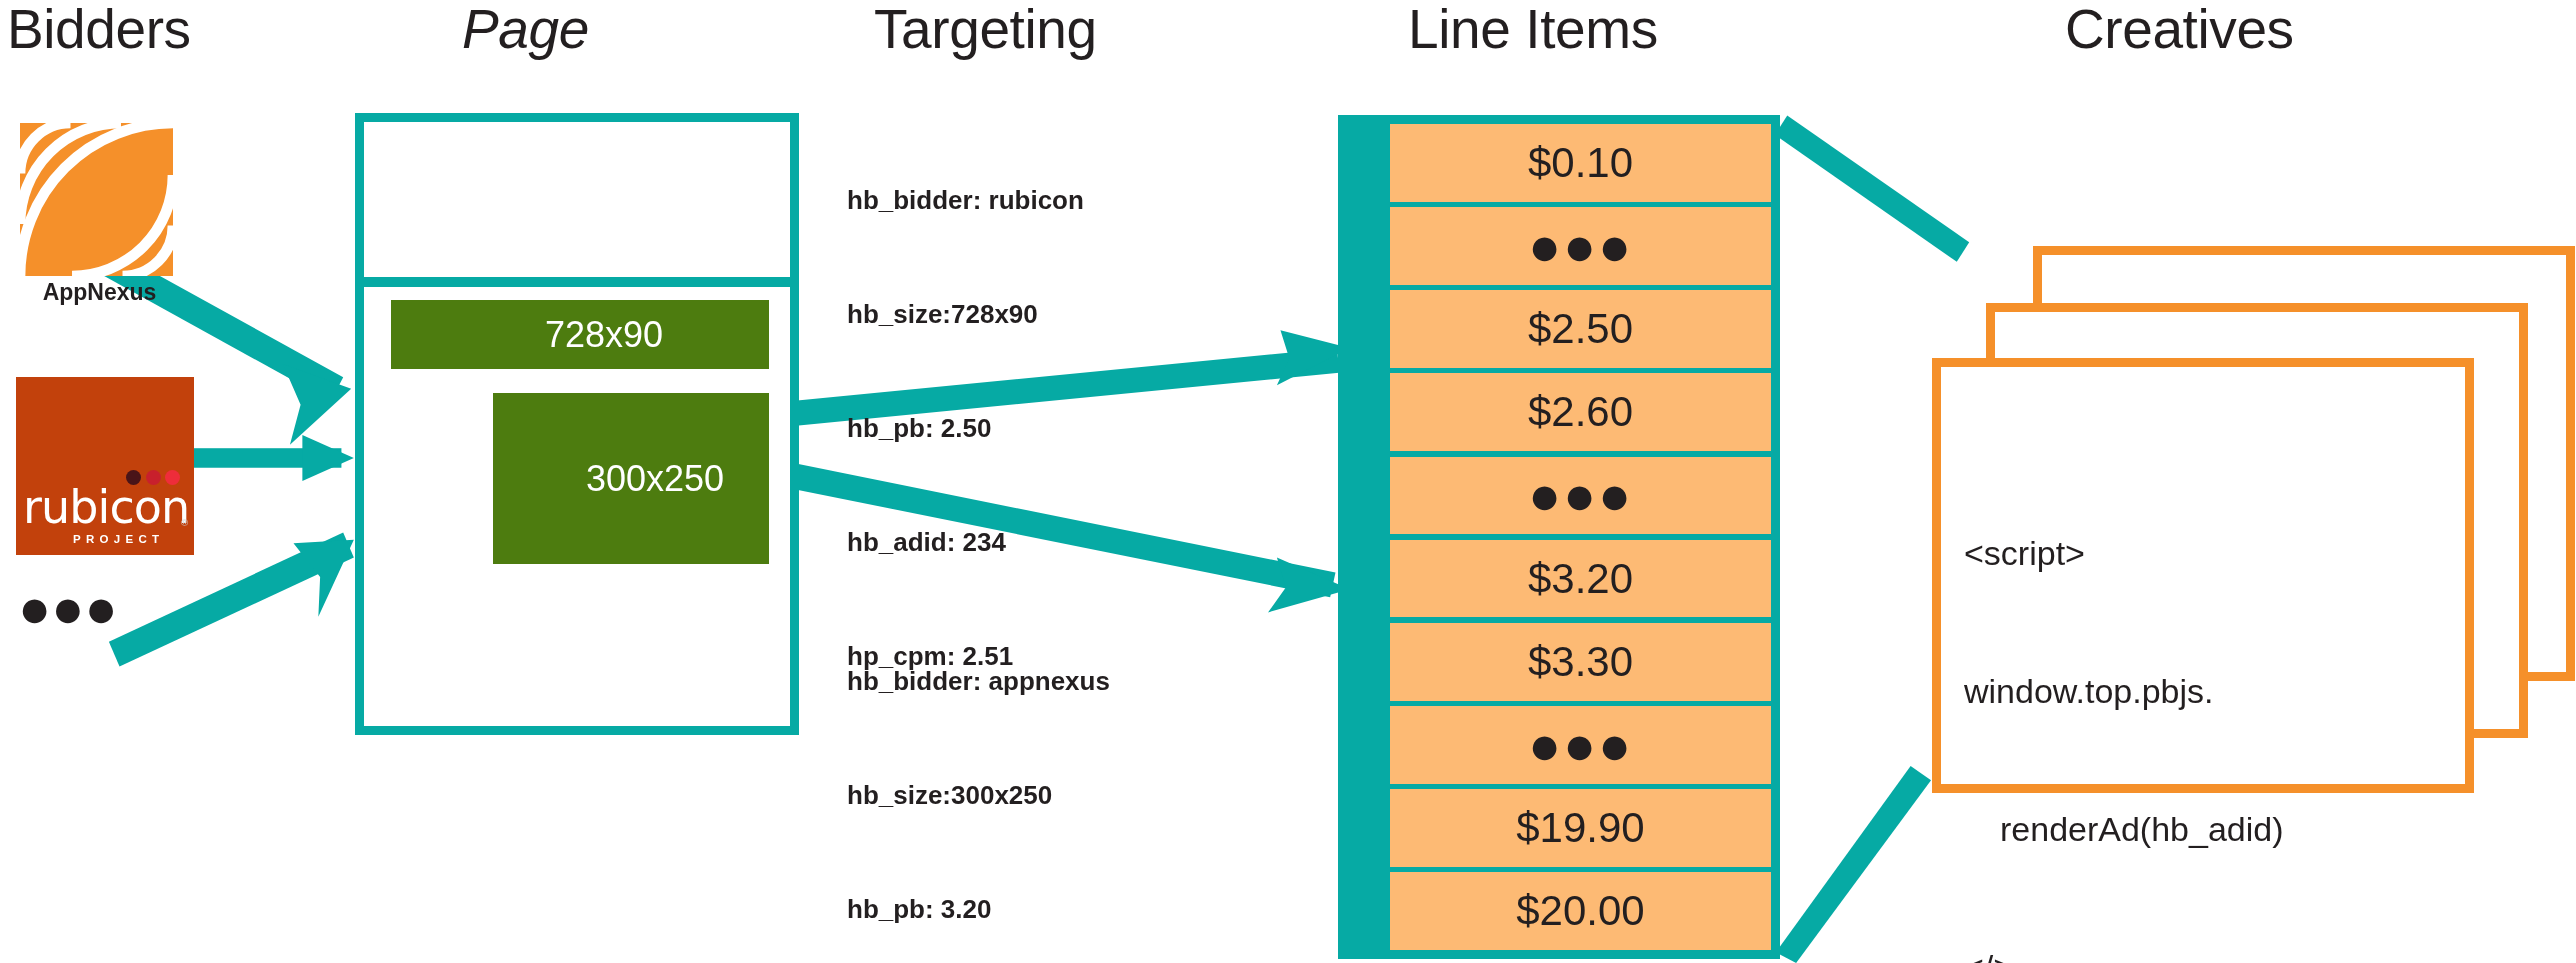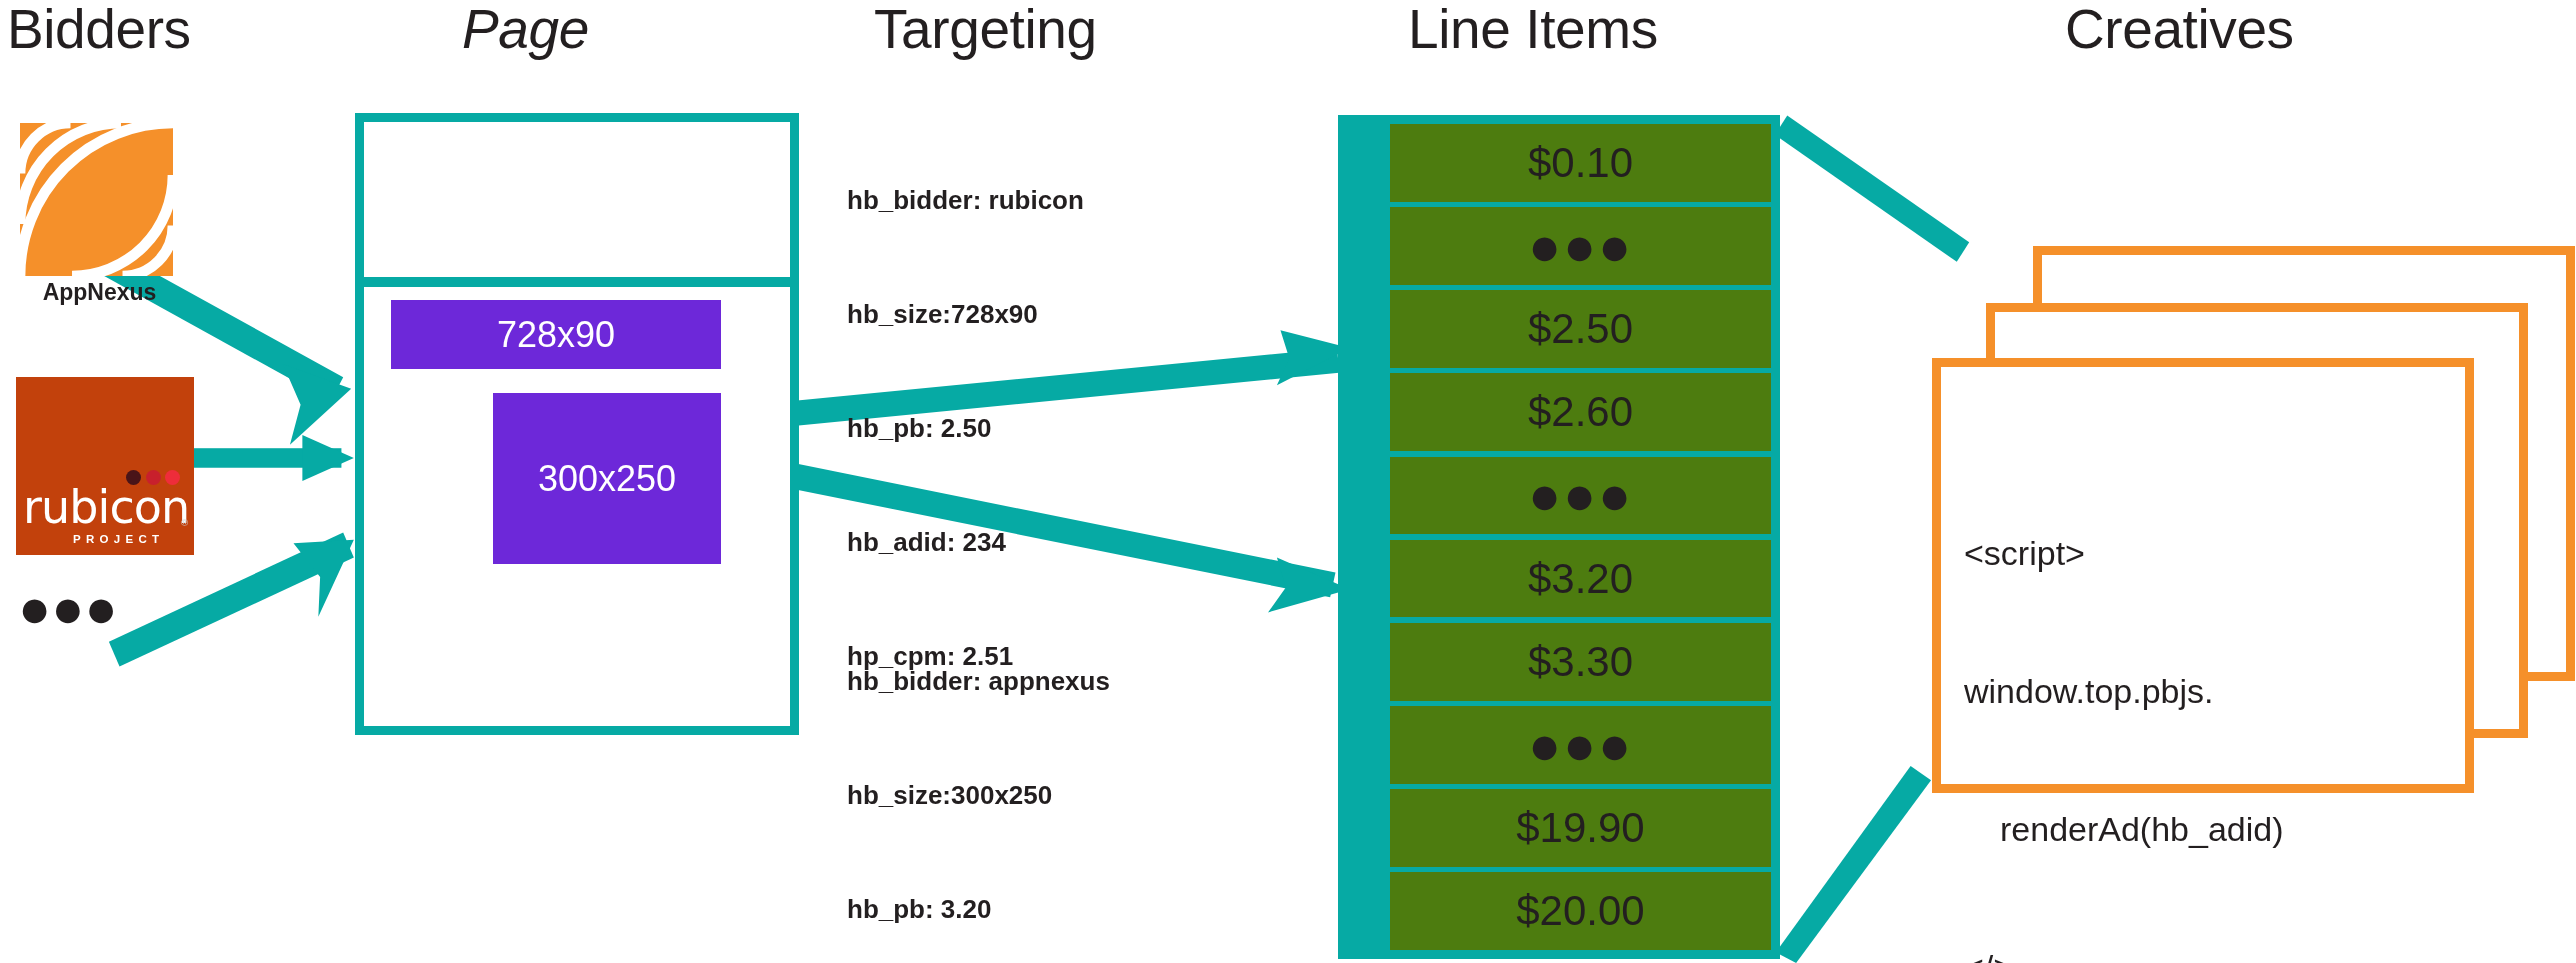--- a/index.html
+++ b/index.html
@@ -31,37 +31,37 @@
   #rub-reg{position:absolute;left:165px;top:140px;font-size:9.8px;color:#cfd4d6;}
   #rub-sub{position:absolute;left:57px;top:156px;font-size:11.5px;color:#ffffff;
            letter-spacing:5.3px;font-weight:700;}
   #bidders-ellipsis{position:absolute;left:18px;top:592px;width:98px;text-align:center;
                     font-size:55px;font-weight:900;line-height:0.6;color:#231f20;}
 
   
   #page-box{position:absolute;left:355px;top:113px;width:444px;height:622px;
             border:9.8px solid #06aaa4;box-sizing:border-box;background:#ffffff;}
   #page-divider{position:absolute;left:355px;top:277px;width:444px;height:9.8px;background:#06aaa4;}
-  .ad-slot{position:absolute;background:#6d28d9;color:#ffffff;display:flex;
-           align-items:center;justify-content:center;font-size:36px;font-weight:400;}
+  .ad-slot{position:absolute;background:#4d7c0f;color:#ffffff;display:flex;
+           align-items:center;justify-content:center;font-size:36px;font-weight:400;padding-left:48px;}
   #slot-728{left:391px;top:300px;width:330px;height:69px;}
   #slot-300{left:493px;top:393px;width:228px;height:171px;}
 
   
   .target-block{position:absolute;font-size:26px;font-weight:700;line-height:38px;
                 color:#231f20;white-space:pre;}
   #targeting-1{left:847px;top:105px;}
   #targeting-2{left:847px;top:586px;}
   .target-line{display:block;}
 
   
   #lineitems-box{position:absolute;left:1338px;top:115px;width:442px;height:844px;
                  border:9.8px solid #06aaa4;box-sizing:border-box;background:#06aaa4;
                  display:flex;flex-direction:column;}
-  .li-row{flex:1 1 0;background:#4d7c0f;margin-bottom:5.3px;display:flex;
+  .li-row{flex:1 1 0;background:#fdba74;margin-bottom:5.3px;display:flex;
           align-items:center;justify-content:center;font-size:42px;color:#231f20;margin-left:43px;}
   .li-row:last-child{margin-bottom:0;}
   .li-row.ellipsis{font-size:55px;font-weight:900;line-height:0.4;letter-spacing:1.8px;}
 
   
   .creative-card{position:absolute;border:9.8px solid #f5902a;box-sizing:border-box;
                  background:#ffffff;}
   #creative-back {left:2033px;top:246px;width:542px;height:435px;}
   #creative-mid  {left:1986px;top:303px;width:542px;height:435px;}
   #creative-front{left:1932px;top:358px;width:542px;height:435px;}

